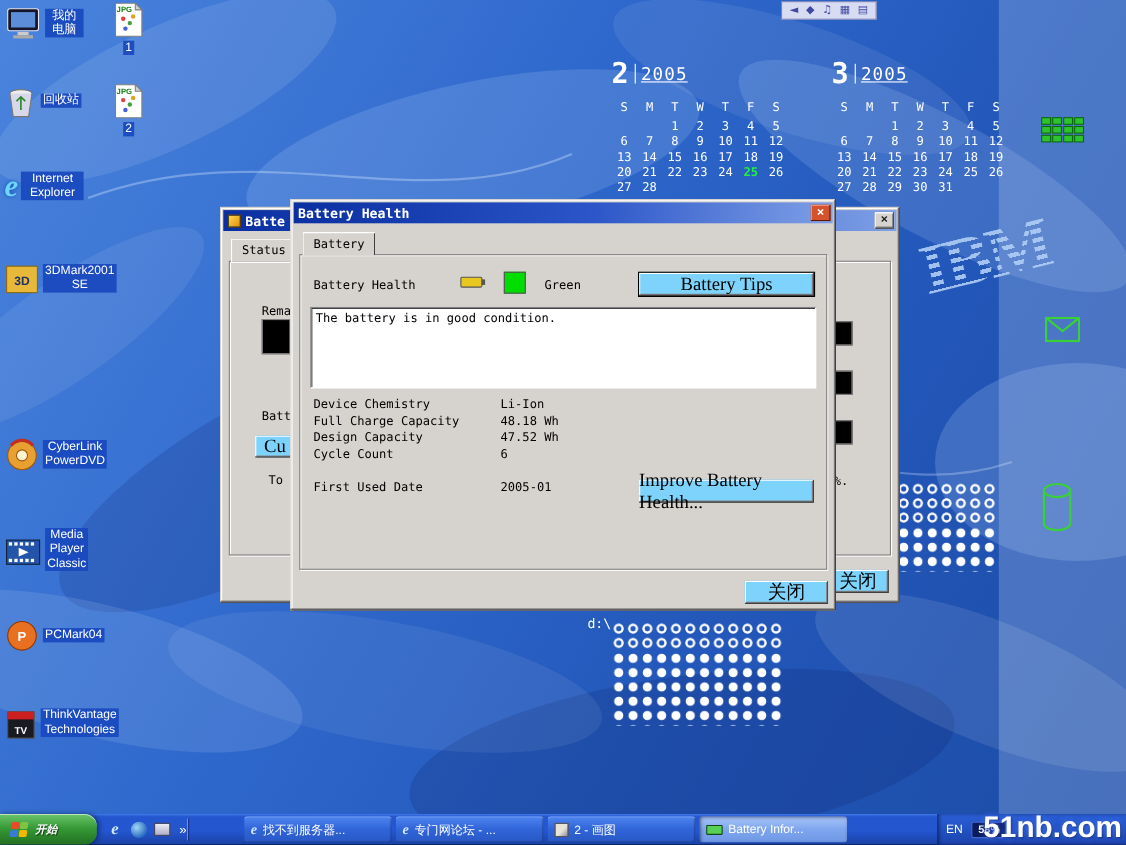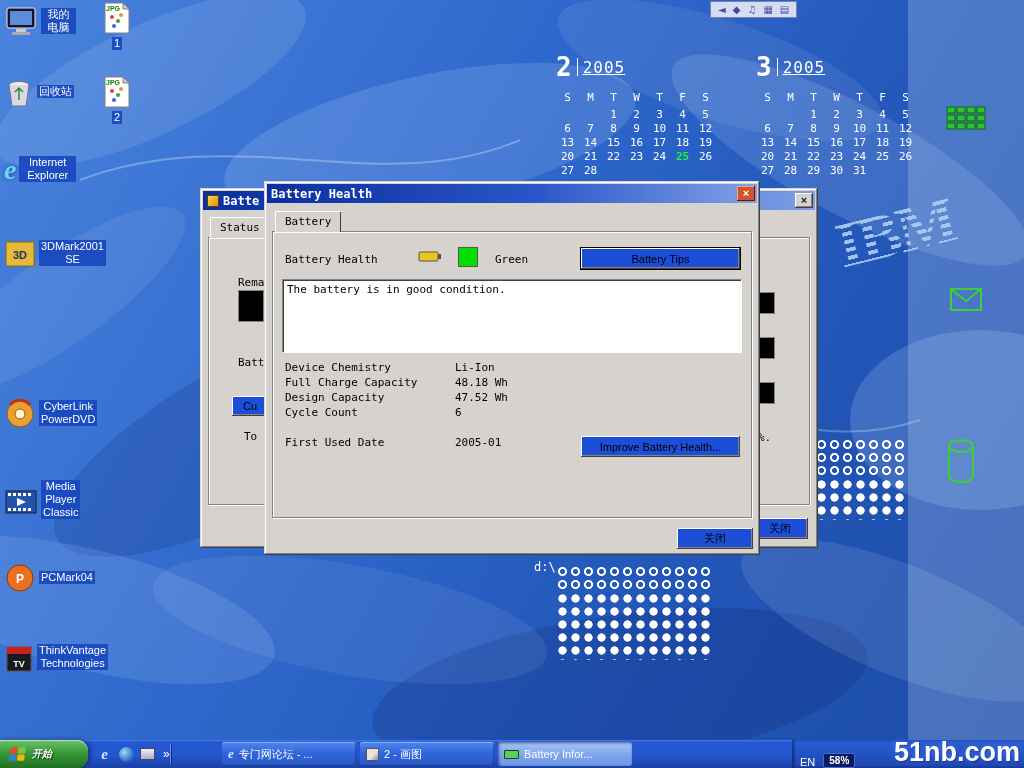--- a/index.html
+++ b/index.html
@@ -54,21 +54,21 @@
   .title-text { font-weight:bold; font-size:12px; white-space:nowrap; }
   .wicon { width:12px; height:12px; background:linear-gradient(135deg,#FFD84A,#E09010); border:1px solid #604000; flex:none; }
   .xbtn { position:absolute; right:5px; top:5px; width:18px; height:15px; display:flex; align-items:center; justify-content:center;
     font:bold 11px "Liberation Sans",sans-serif; line-height:1; cursor:default; }
   .xbtn.red { background:#D4532F; color:#fff; box-shadow: inset -1px -1px 0 #601800, inset 1px 1px 0 #F2A484; }
   .xbtn.gray { background:#D6D3CE; color:#202020; box-shadow: inset -1px -1px 0 #404040, inset 1px 1px 0 #fff, inset -2px -2px 0 #848284; }
   .tab { position:absolute; height:21px; padding:4px 10px 0 10px; background:#D6D3CE;
     box-shadow: inset 1px 0 0 #fff, inset 0 1px 0 #fff, inset -1px 0 0 #404040; z-index:3; }
   .tabpanel { position:absolute; background:#D6D3CE; border:1px solid #848284;
     box-shadow: inset 1px 1px 0 #fff, 1px 1px 0 #fff; }
-  .btn { background:#1d4ed8; display:flex; align-items:center; justify-content:center; font-family:Liberation Sans, sans-serif; font-size:11px; cursor:default;
+  .btn { background:#7dd3fc; display:flex; align-items:center; justify-content:center; font-family:Liberation Serif, serif; font-size:17px; cursor:default;
     box-shadow: inset -1px -1px 0 #404040, inset 1px 1px 0 #fff, inset -2px -2px 0 #848284; }
   .btn.default { outline:1px solid #000; }
   .sunken { background:#fff; border-top:1px solid #848284; border-left:1px solid #848284; border-bottom:1px solid #fff; border-right:1px solid #fff;
     box-shadow: inset 1px 1px 0 #404040; }
   .blackbox { background:#000; border:1px solid #848284; }
 
   .field-row { position:relative; height:15px; }
   .field-row:nth-child(5) { margin-top:15px; }
   .f-label { position:absolute; left:12px; white-space:nowrap; }
   .f-value { position:absolute; left:182px; white-space:nowrap; }
@@ -91,21 +91,21 @@
   .task-btn { flex:0 0 134px; display:flex; align-items:center; gap:5px; padding:0 6px; border-radius:3px; color:#fff; font-size:11px;
     background:linear-gradient(#4E86F0,#3064D8 50%,#2858C4); box-shadow:inset 0 1px 0 rgba(255,255,255,.35), inset -1px -1px 1px rgba(0,0,30,.3);
     white-space:nowrap; overflow:hidden; cursor:default; }
   .task-btn.active { background:linear-gradient(#A9C6F8,#7FA6EE 50%,#6E97E6); box-shadow:inset 1px 1px 3px rgba(0,0,30,.5); }
   .task-label { overflow:hidden; text-overflow:ellipsis; }
   .task-ic { flex:none; display:inline-block; }
   .task-ic.ie-icon::before { content:"e"; font:italic bold 13px "Liberation Serif",serif; color:#CFE8FF; }
   .task-ic.paint-icon { width:13px; height:13px; background:linear-gradient(135deg,#E8E4D8 55%,#8A8AA0); border:1px solid #555; }
   .task-ic.battery-icon { width:15px; height:9px; background:#58D058; border:1px solid #154515; border-radius:1px; }
 
-  .tray { position:absolute; right:0; top:0; height:28px; width:232px; display:flex; align-items:flex-end; gap:8px; padding-left:8px;
+  .tray { position:absolute; right:0; top:0; height:28px; width:172px; display:flex; align-items:center; gap:8px; padding-left:8px;
     background:linear-gradient(#2A5FD6,#1C44AE); box-shadow:inset 2px 0 3px rgba(0,0,30,.45); }
   .tray-lang { color:#fff; font-size:11px; cursor:default; }
   .batt-tile { background:#0A1C5C; border:1px solid #4668D0; border-radius:2px; color:#fff; font-size:10px; font-weight:bold; padding:1px 5px; cursor:default; }
   .watermark { position:absolute; right:4px; bottom:0; z-index:60; font-size:27px; font-weight:bold; color:#fff; pointer-events:none;
     text-shadow:0 0 6px rgba(70,115,255,.95), 1px 1px 2px rgba(0,0,0,.55); }
 </style>
 </head>
 <body>
 
 <div class="screen">
@@ -390,21 +390,21 @@
     <div class="win" style="left:200px;top:188px;width:618px;height:360px;z-index:10">
       <div class="titlebar">
         <span class="wicon"></span>
         <span class="title-text">Batte</span>
       </div>
       <div class="xbtn gray">×</div>
       <div class="tab" style="left:10px;top:29px">Status</div>
       <div class="tabpanel" style="left:8px;top:49px;width:602px;height:268px"></div>
       <span style="position:absolute;left:38px;top:88px">Remai</span>
       <div class="blackbox" style="position:absolute;left:38px;top:102px;width:26px;height:32px"></div>
-      <span style="position:absolute;left:38px;top:168px">Batt</span>
+      <span style="position:absolute;left:38px;top:184px">Batt</span>
       <div class="btn" style="position:absolute;left:32px;top:208px;width:36px;height:20px">Cu</div>
       <span style="position:absolute;left:44px;top:242px">To i</span>
       <div class="blackbox" style="position:absolute;left:553px;top:104px;width:22px;height:22px"></div>
       <div class="blackbox" style="position:absolute;left:553px;top:149px;width:22px;height:22px"></div>
       <div class="blackbox" style="position:absolute;left:553px;top:194px;width:22px;height:22px"></div>
       <span style="position:absolute;left:558px;top:243px">%.</span>
       <div class="btn" style="position:absolute;left:552px;top:330px;width:56px;height:21px">关闭</div>
     </div>
 
     <div class="win" style="left:264px;top:181px;width:496px;height:374px;z-index:20">
@@ -466,20 +466,24 @@
     <div class="ql">
         <span class="ql-ic internet-explorer-icon"></span>
         <span class="ql-ic media-player-icon"></span>
         <span class="ql-ic show-desktop-icon"></span>
       </div>
     <span class="ql-chevron">»</span>
     <div class="vsep"></div>
     <div class="tasks">
         <div class="task-btn">
           <span class="task-ic ie-icon"></span>
+          <span class="task-label">找不到服务器...</span>
+        </div>
+        <div class="task-btn">
+          <span class="task-ic ie-icon"></span>
           <span class="task-label">专门网论坛 - ...</span>
         </div>
         <div class="task-btn">
           <span class="task-ic paint-icon"></span>
           <span class="task-label">2 - 画图</span>
         </div>
         <div class="task-btn active">
           <span class="task-ic battery-icon"></span>
           <span class="task-label">Battery Infor...</span>
         </div>

